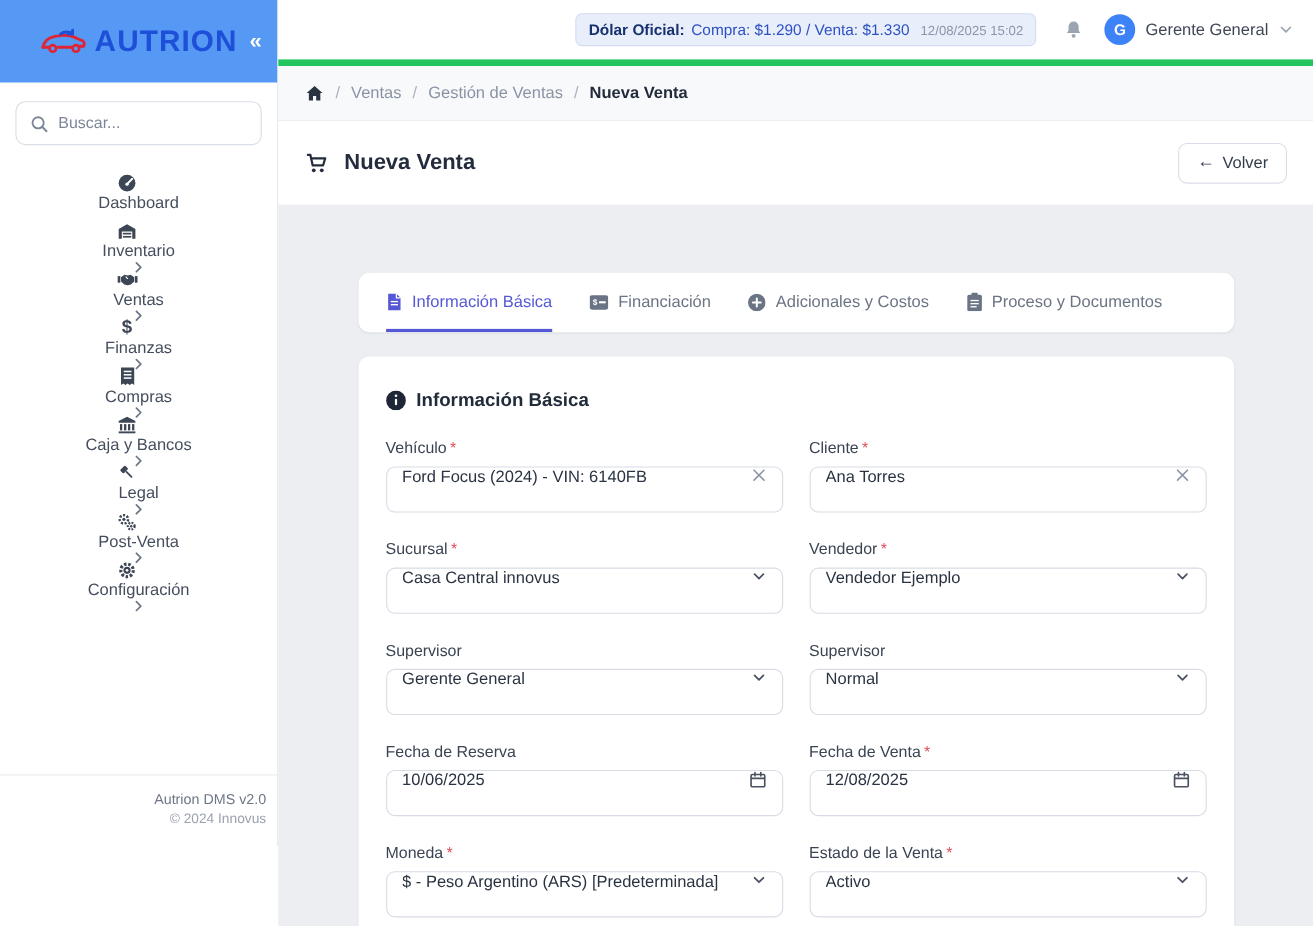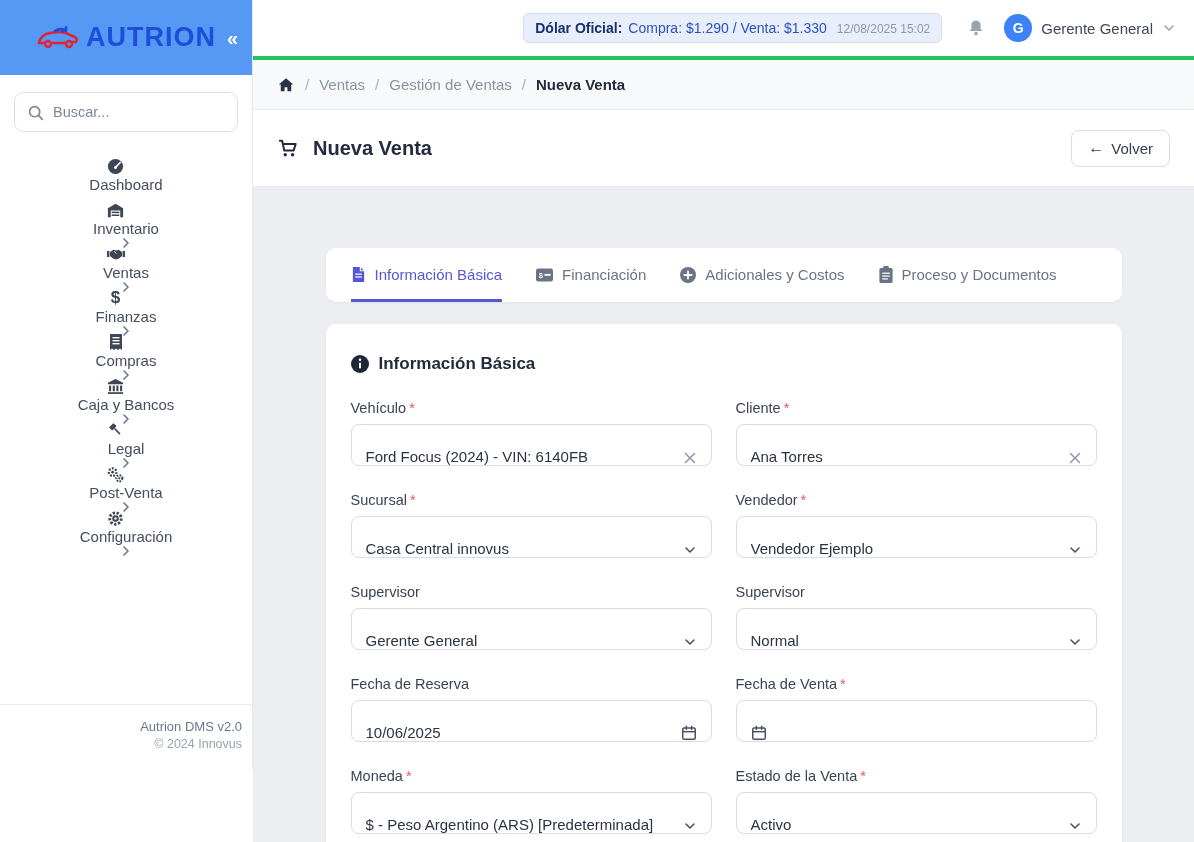--- a/index.html
+++ b/index.html
@@ -26,21 +26,21 @@
   .nav-item{display:flex;align-items:center;height:44px;padding:0 22px;cursor:pointer;color:#454e5e;flex-direction:column;}
   .nav-item .ic{width:20px;height:20px;margin-right:21px;display:flex;align-items:center;justify-content:center;color:#3d4654;flex:none;}
   .nav-item .lbl{font-size:15px;color:#454e5e;flex:1;}
   .nav-item .chev{color:#6e7787;display:flex;}
   .side-footer{margin-top:auto;border-top:1px solid #e6e9ee;padding:14px 10px 18px 10px;text-align:right;}
   .side-footer .l1{font-size:13px;color:#6e7787;margin-bottom:3px;}
   .side-footer .l2{font-size:12.5px;color:#9aa1af;}
 
   
   .main{flex:1;display:flex;flex-direction:column;height:842px;background:var(--bg);}
-  .topbar{height:60px;background:#fff;display:flex;align-items:center;justify-content:flex-end;gap:18px;padding:0 18px;border-bottom:4px solid #22c55e;}
+  .topbar{height:60px;background:#fff;display:flex;align-items:center;justify-content:flex-end;gap:18px;padding:0 18px;border-bottom:6px solid #22c55e;}
   .dollar-badge{display:flex;align-items:baseline;gap:6px;background:var(--badge-bg);border:1px solid var(--badge-border);border-radius:6px;padding:6px 11px;}
   .dollar-badge .t{font-size:14px;font-weight:700;color:var(--badge-navy);}
   .dollar-badge .v{font-size:14px;color:var(--badge-blue);}
   .dollar-badge .ts{font-size:12px;color:#8d96a8;margin-left:4px;}
   .bell{color:#9aa4b2;display:flex;cursor:pointer;margin-left:6px;}
   .user-chip{display:flex;align-items:center;gap:9px;cursor:pointer;}
   .avatar{width:28px;height:28px;border-radius:50%;background:var(--avatar-blue);color:#fff;font-size:14px;font-weight:700;display:flex;align-items:center;justify-content:center;}
   .user-name{font-size:15px;color:#3f4756;}
   .chev-down{color:#9aa4b2;display:flex;}
 
@@ -66,21 +66,21 @@
   .tab.active{color:var(--accent);border-bottom-color:var(--accent);}
   .tab.active .tic{color:var(--accent);}
 
   .form-card{padding:30px 25px 40px 25px;}
   .section-head{display:flex;align-items:center;gap:10px;margin-bottom:26px;}
   .section-head .sic{display:flex;color:#1f2737;}
   .section-title{font-size:17px;font-weight:700;color:#222b3a;}
   .grid{display:grid;grid-template-columns:1fr 1fr;column-gap:24px;row-gap:26px;}
   .field .lab-row{margin-bottom:8px;font-size:14.5px;color:#3b4453;}
   .field .req{color:var(--required-red);margin-left:3px;}
-  .control{height:42px;border:1px solid #d7dce5;border-radius:8px;background:#fff;display:flex;align-items:flex-end;padding:0 14px;cursor:pointer;}
+  .control{height:42px;border:1px solid #d7dce5;border-radius:8px;background:#fff;display:flex;align-items:flex-start;padding:0 14px;cursor:pointer;}
   .control .val{flex:1;font-size:15px;color:#2a3342;white-space:nowrap;overflow:hidden;text-overflow:ellipsis;}
   .control .tail{display:flex;color:#8d96a8;flex:none;}
   .control .tail.dark{color:#4a5262;}
 
   svg{display:block;}
 </style>
 </head>
 <body>
 
 <aside class="sidebar">
@@ -451,20 +451,21 @@
                   <path d="M2 7.5h14" stroke="currentColor" stroke-width="1.7"></path>
                   <path d="M6 1.5v3.4M12 1.5v3.4" stroke="currentColor" stroke-width="1.7" stroke-linecap="round"></path>
                 </svg>
               </span>
           </div>
         </div>
 
         <div class="field">
           <div class="lab-row"><span>Fecha de Venta</span><span class="req">*</span></div>
           <div class="control">
+            <span class="val">12/08/2025</span>
             <span class="tail dark">
                 <svg width="16" height="16" viewBox="0 0 18 18" fill="none">
                   <rect x="2" y="3.5" width="14" height="12.5" rx="1.4" stroke="currentColor" stroke-width="1.7"></rect>
                   <path d="M2 7.5h14" stroke="currentColor" stroke-width="1.7"></path>
                   <path d="M6 1.5v3.4M12 1.5v3.4" stroke="currentColor" stroke-width="1.7" stroke-linecap="round"></path>
                 </svg>
               </span>
           </div>
         </div>
 

